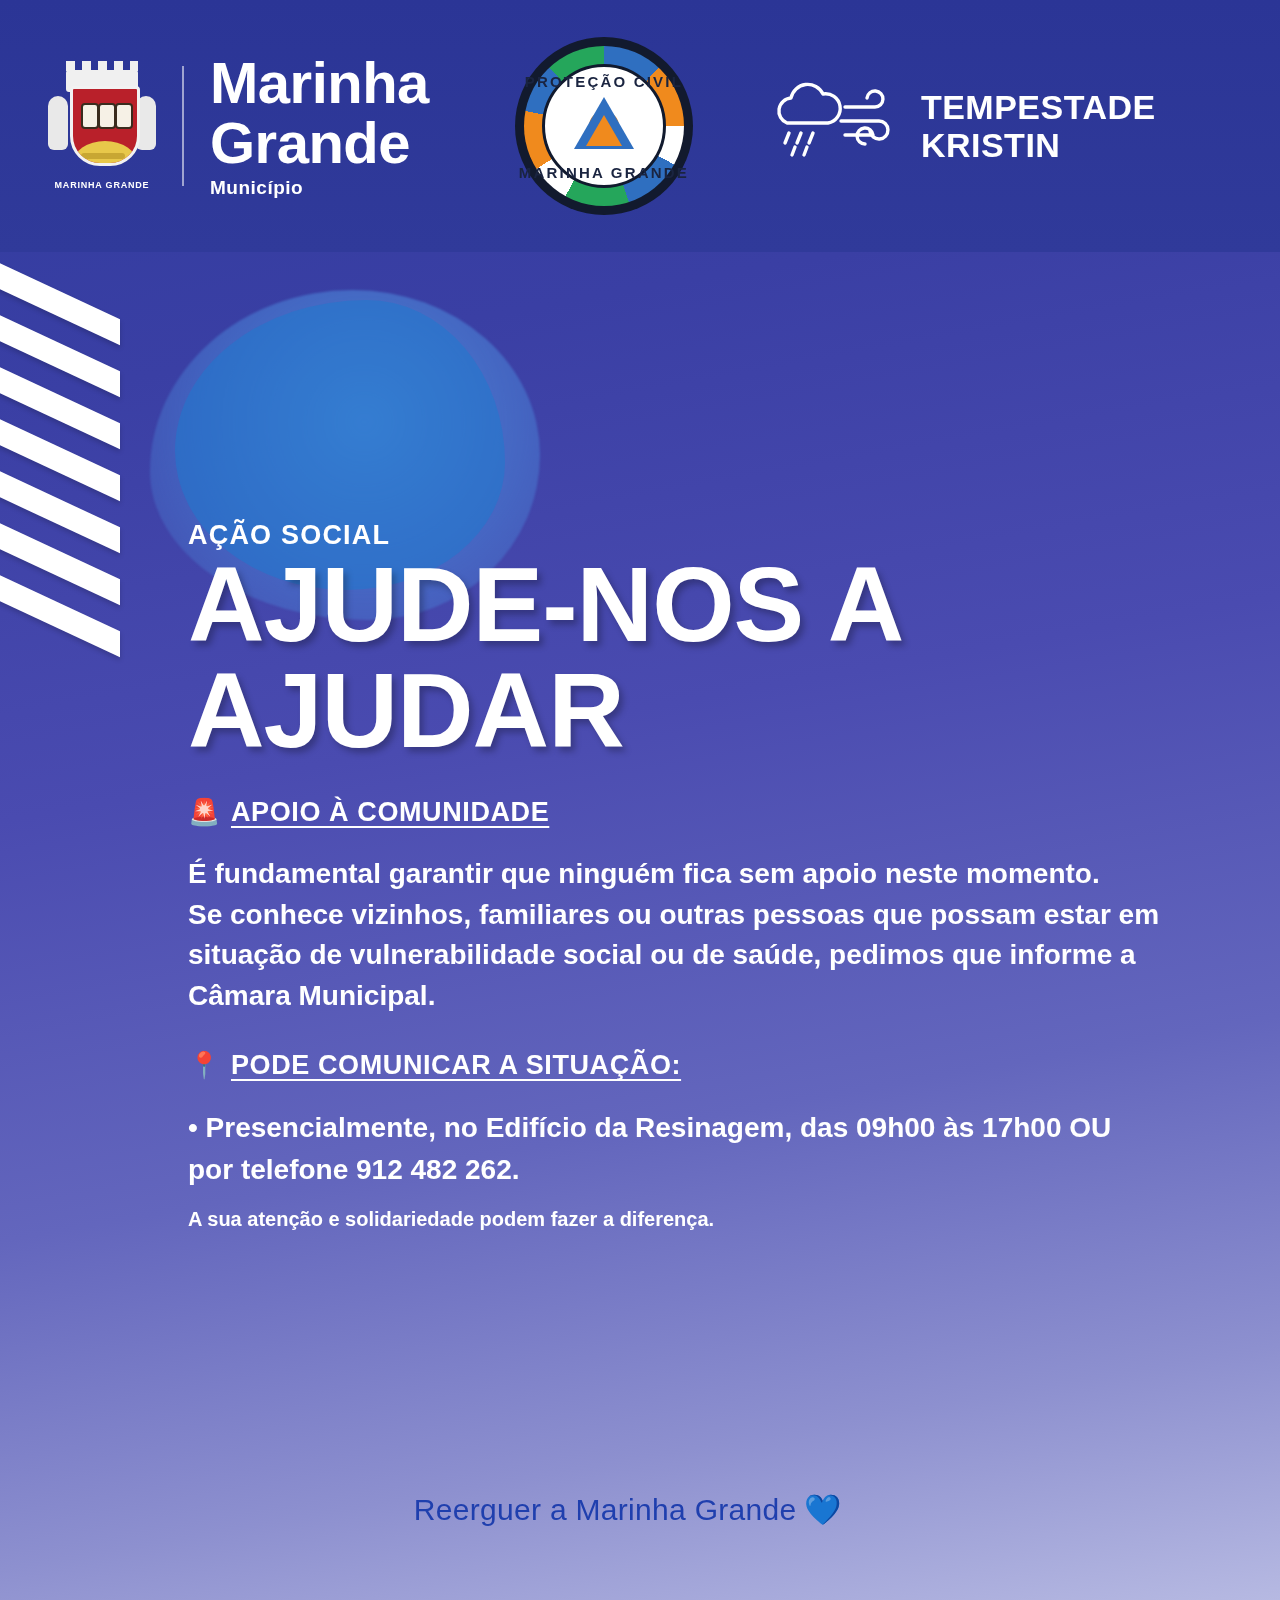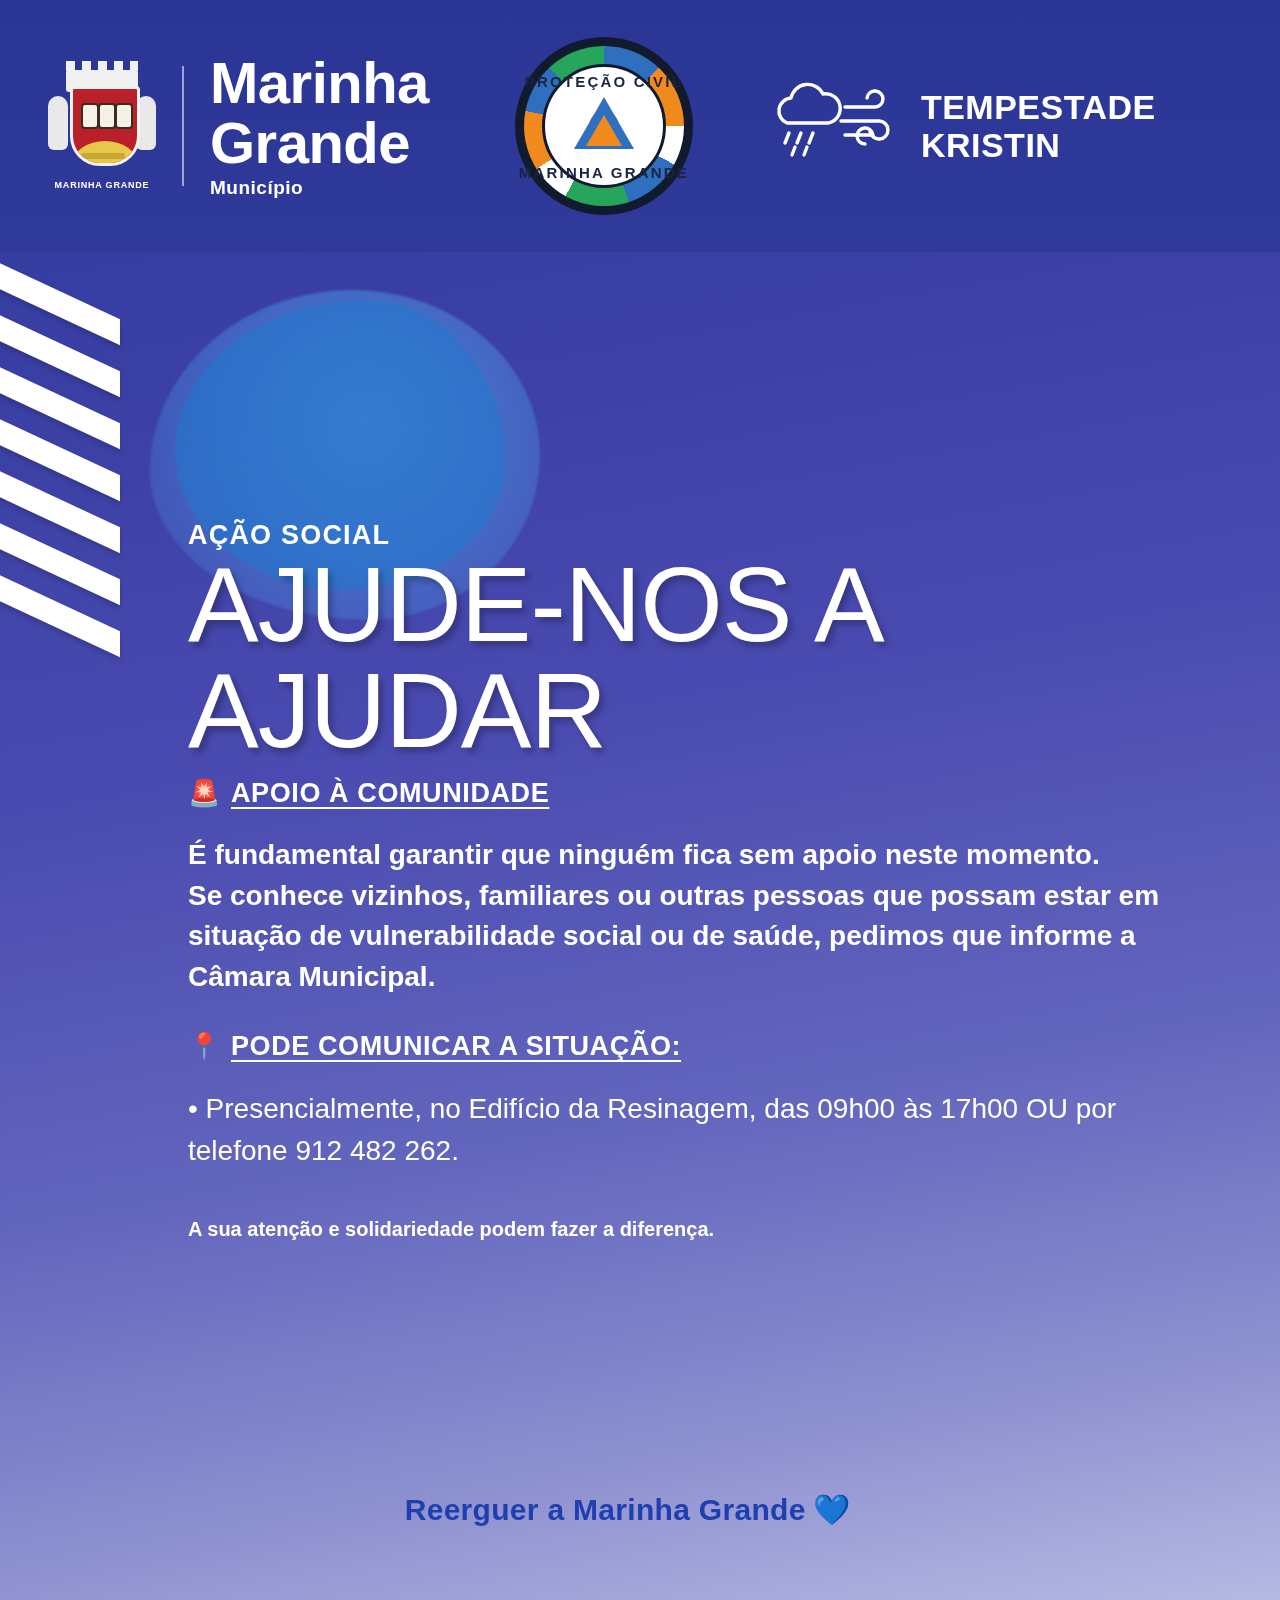--- a/index.html
+++ b/index.html
@@ -272,25 +272,25 @@
   }
   .eyebrow {
     color: #ffffff;
     font-size: 27px;
     font-weight: bold;
     letter-spacing: 1.2px;
   }
   .headline {
     color: #ffffff;
     font-size: 106px;
-    font-weight: normal;
+    font-weight: bold;
     line-height: 1.0;
     letter-spacing: -1px;
     text-shadow: 4px 5px 6px rgba(0,0,0,0.25);
-    margin: 0 0 15px 0;
+    margin: 0 0 34px 0;
   }
   .sec-head {
     display: flex;
     align-items: center;
     color: #ffffff;
     font-size: 27px;
     font-weight: bold;
     letter-spacing: 0.6px;
     margin-bottom: 26px;
   }
@@ -306,40 +306,40 @@
     color: #ffffff;
     font-size: 28px;
     font-weight: bold;
     line-height: 1.45;
     margin-bottom: 34px;
     max-width: 985px;
   }
   .bullet-text {
     color: #ffffff;
     font-size: 28px;
-    font-weight: normal;
+    font-weight: bold;
     line-height: 1.5;
-    margin-bottom: 43px;
+    margin-bottom: 14px;
     max-width: 930px;
   }
   .closing {
     color: #ffffff;
     font-size: 20px;
     font-weight: bold;
     line-height: 1.4;
   }
   .footer {
     position: absolute;
     left: 0;
     top: 1492px;
     width: 1256px;
     text-align: center;
     color: #1f3fae;
     font-size: 30px;
-    font-weight: bold;
+    font-weight: normal;
     letter-spacing: 0.3px;
   }
   .footer .heart {
     color: #4aa8ef;
     font-size: 30px;
     margin-left: 8px;
   }
 </style>
 </head>
 <body>

